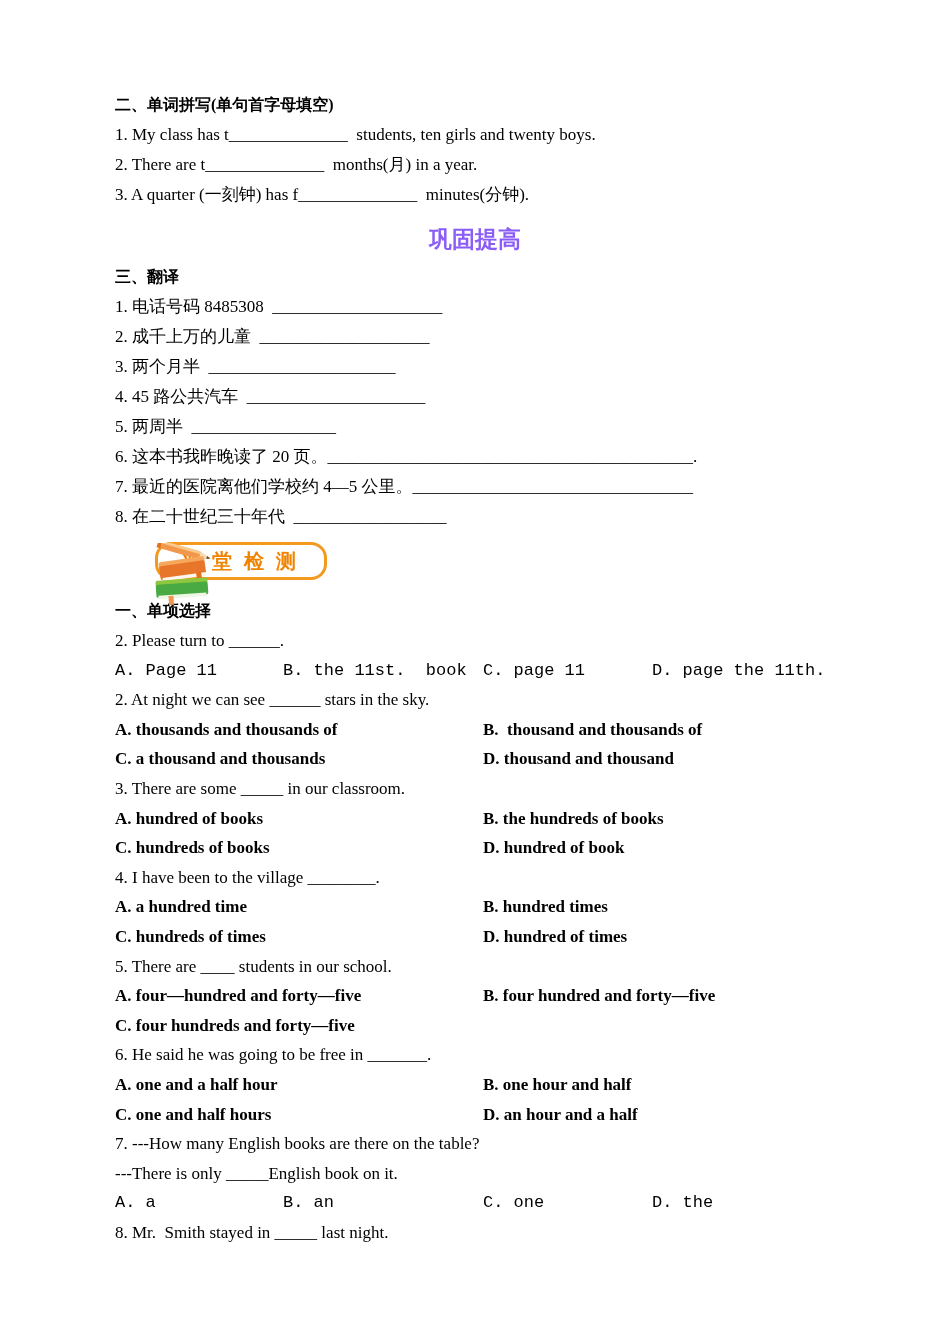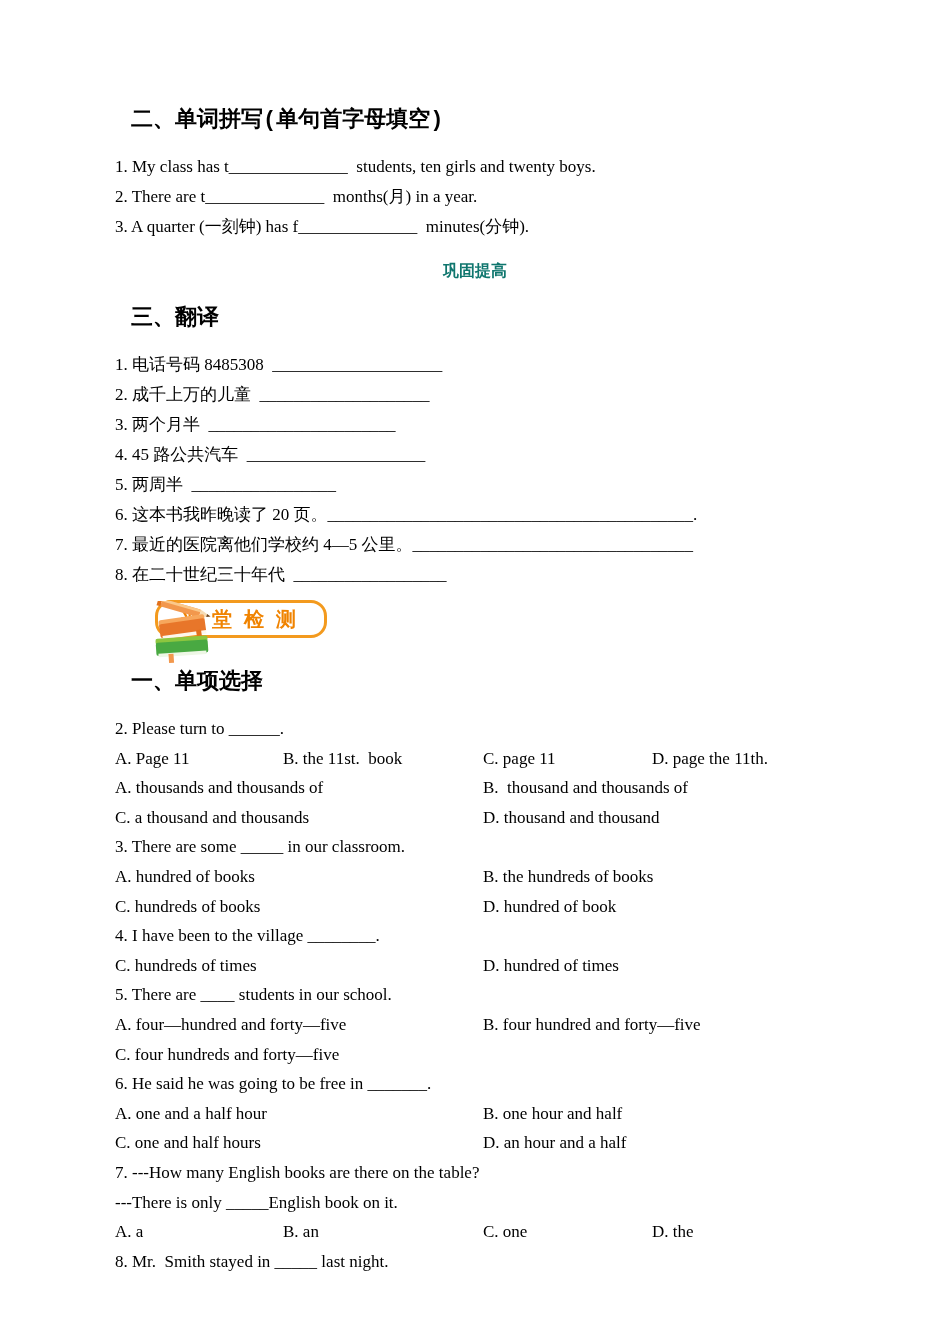--- a/index.html
+++ b/index.html
@@ -10,34 +10,34 @@
     background: #ffffff;
     font-family: "Liberation Serif", "DejaVu Serif", serif;
     font-size: 17px;
     color: #000000;
     box-sizing: border-box;
     padding: 90px 115px 0 115px;
     overflow: hidden;
   }
   .content { width: 720px; }
   h3.sec-heading {
-    margin: 16px;
-    font-size: 22px;
+    margin: 0;
+    font-size: 16px;
     line-height: 30px;
     font-weight: bold;
-    font-family: Liberation Mono, monospace;
+    font-family: Liberation Serif, serif;
   }
   .line { line-height: 30px; white-space: pre-wrap; }
   .banner {
     margin: 12px 0 6px 0;
     text-align: center;
-    font-size: 16px;
+    font-size: 23px;
     line-height: 34px;
     font-weight: bold;
-    color: #0f766e;
+    color: #8b5cf6;
     font-family: "Liberation Sans", "DejaVu Sans", sans-serif;
   }
   
   .badge-wrap {
     position: relative;
     height: 60px;
     margin: 2px 0 2px 0;
   }
   .badge-pill {
     position: absolute;
@@ -55,22 +55,22 @@
     font-size: 20px;
     font-weight: bold;
     color: #f08300;
     letter-spacing: 12px;
     line-height: 1;
     font-family: "Liberation Sans", "DejaVu Sans", sans-serif;
   }
   .badge-icon { position: absolute; left: -4px; top: -2px; width: 62px; height: 64px; }
   
   .mc-line { line-height: 29.6px; white-space: pre-wrap; }
-  .row-cols4 { display: grid; grid-template-columns: 168px 200px 169px auto; line-height: 29.6px; }
-  .row-cols2 { display: grid; grid-template-columns: 368px auto; line-height: 29.6px; }
+  .row-cols4 { display: grid; grid-template-columns: 168px 200px 169px auto; line-height: 29.6px; font-family: Liberation Mono, monospace; }
+  .row-cols2 { display: grid; grid-template-columns: 368px auto; line-height: 29.6px; font-weight: bold; }
   .cell { white-space: pre-wrap; }
 </style>
 </head>
 <body>
 
 <div class="page">
   <div class="content">
 
     <section>
       <h3 class="sec-heading">二、单词拼写(单句首字母填空)</h3>
@@ -140,38 +140,43 @@
     <section>
       <h3 class="sec-heading">一、单项选择</h3>
       <div id="choice-lines">
           <div class="mc-line"><span class="cell">2. Please turn to ______.</span></div>
           <div class="row-cols4">
             <span class="cell">A. Page 11</span>
             <span class="cell">B. the 11st.  book</span>
             <span class="cell">C. page 11</span>
             <span class="cell">D. page the 11th.</span>
           </div>
+          <div class="mc-line"><span class="cell">2. At night we can see ______ stars in the sky.</span></div>
           <div class="row-cols2">
             <span class="cell">A. thousands and thousands of</span>
             <span class="cell">B.  thousand and thousands of</span>
           </div>
           <div class="row-cols2">
             <span class="cell">C. a thousand and thousands</span>
             <span class="cell">D. thousand and thousand</span>
           </div>
           <div class="mc-line"><span class="cell">3. There are some _____ in our classroom.</span></div>
           <div class="row-cols2">
             <span class="cell">A. hundred of books</span>
             <span class="cell">B. the hundreds of books</span>
           </div>
           <div class="row-cols2">
             <span class="cell">C. hundreds of books</span>
             <span class="cell">D. hundred of book</span>
           </div>
           <div class="mc-line"><span class="cell">4. I have been to the village ________.</span></div>
+          <div class="row-cols2">
+            <span class="cell">A. a hundred time</span>
+            <span class="cell">B. hundred times</span>
+          </div>
           <div class="row-cols2">
             <span class="cell">C. hundreds of times</span>
             <span class="cell">D. hundred of times</span>
           </div>
           <div class="mc-line"><span class="cell">5. There are ____ students in our school.</span></div>
           <div class="row-cols2">
             <span class="cell">A. four—hundred and forty—five</span>
             <span class="cell">B. four hundred and forty—five</span>
           </div>
           <div class="row-cols2">

